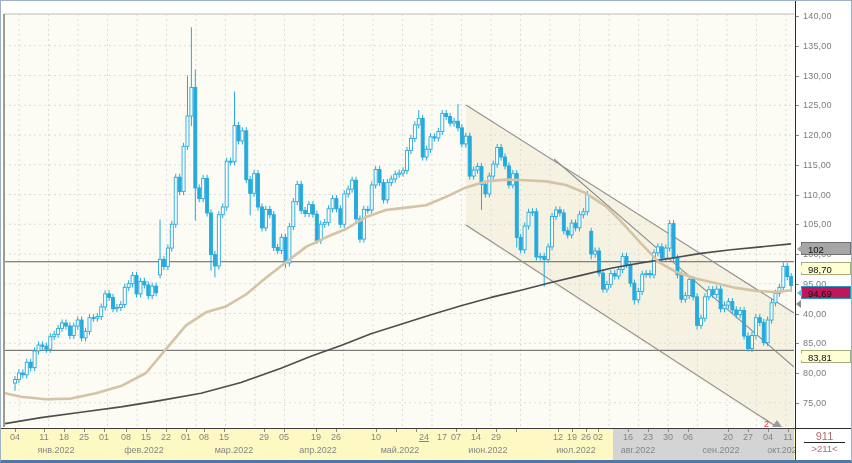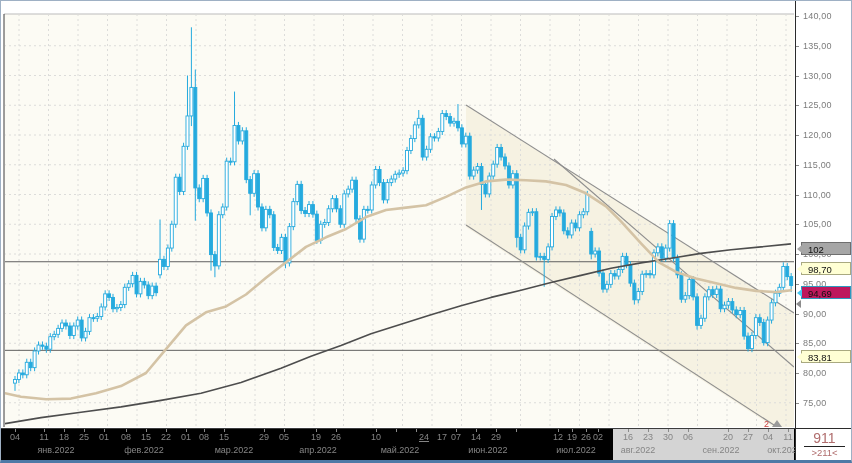--- a/index.html
+++ b/index.html
@@ -21,30 +21,30 @@
             border-top:4px solid transparent;border-bottom:4px solid transparent;}
   .tag-gray{background:#a6a6a6;border:1px solid #6f6f6f;}
   .tag-gray .ptr{border-right:5px solid #a6a6a6;}
   .tag-yellow{background:#ffffd4;border:1px solid #a9a980;}
   .tag-yellow .ptr{border-right:5px solid #ffffd4;}
   .tag-cyan{background:#be185d;border:1px solid #2d99c0;}
   .tag-cyan .ptr{border-right:5px solid #46c8f1;}
   .axis-arrow{position:absolute;left:0;width:0;height:0;border-top:4px solid transparent;
               border-bottom:4px solid transparent;border-right:5px solid #8c8c8c;transform:translateY(-50%);}
   
-  #time-axis{position:absolute;left:0;top:427px;width:794px;height:33px;background:#000000;z-index:20;
+  #time-axis{position:absolute;left:0;top:427px;width:794px;height:33px;background:#fef9c3;z-index:20;
              border-top:1px solid #3c3c3c;box-sizing:border-box;overflow:hidden;}
   #time-shade{position:absolute;top:0;height:33px;background:#d4d4d4;}
   .xtick{position:absolute;top:3px;font-size:9px;color:#858585;transform:translateX(-50%);}
   .xtickmark{position:absolute;top:0;width:1px;height:3px;background:#8a8a8a;}
   .xmonth{position:absolute;top:16px;font-size:9px;color:#858585;transform:translateX(-50%);}
   
   #corner{position:absolute;left:794px;top:427px;width:58px;height:33px;background:#fff;z-index:22;
           border-left:1px solid #2b2b2b;border-top:1px solid #2b2b2b;box-sizing:border-box;text-align:center;}
-  #corner .c1{font-size:14px;color:#b06d6d;margin-top:1px;}
+  #corner .c1{font-size:11px;color:#b06d6d;margin-top:1px;}
   #corner hr{margin:0 8px;border:none;border-top:1px solid #222;}
   #corner .c2{font-size:9.5px;color:#b06d6d;}
   
   #tl-marker{position:absolute;left:763px;top:418px;z-index:26;font-size:9px;color:#cc4040;}
   #tl-marker .tri{display:inline-block;width:0;height:0;margin-left:3px;
                   border-left:5px solid transparent;border-right:5px solid transparent;
                   border-bottom:7px solid #9a9a9a;vertical-align:baseline;}
 </style>
 </head>
 <body>
@@ -529,21 +529,21 @@
       <div class="ytick" style="top: 163.75px;">115,00</div>
       <div class="ytickmark" style="top: 193.5px;"></div>
       <div class="ytick" style="top: 193.5px;">110,00</div>
       <div class="ytickmark" style="top: 223.25px;"></div>
       <div class="ytick" style="top: 223.25px;">105,00</div>
       <div class="ytickmark" style="top: 253px;"></div>
       <div class="ytick" style="top: 253px;">100,00</div>
       <div class="ytickmark" style="top: 282.75px;"></div>
       <div class="ytick" style="top: 282.75px;">95,00</div>
       <div class="ytickmark" style="top: 312.5px;"></div>
-      <div class="ytick" style="top: 312.5px;">90,00</div>
+      <div class="ytick" style="top: 312.5px;">40,00</div>
       <div class="ytickmark" style="top: 342.25px;"></div>
       <div class="ytick" style="top: 342.25px;">85,00</div>
       <div class="ytickmark" style="top: 372px;"></div>
       <div class="ytick" style="top: 372px;">80,00</div>
       <div class="ytickmark" style="top: 401.75px;"></div>
       <div class="ytick" style="top: 401.75px;">75,00</div>
       <div class="axis-arrow" style="top: 303px;"></div>
       <div class="tag tag-gray" style="top: 241.1px;">102<span class="ptr"></span></div>
       <div class="tag tag-yellow" style="top: 260.735px;">98,70<span class="ptr"></span></div>
       <div class="tag tag-cyan" style="top: 284.594px;">94,69<span class="ptr"></span></div>

